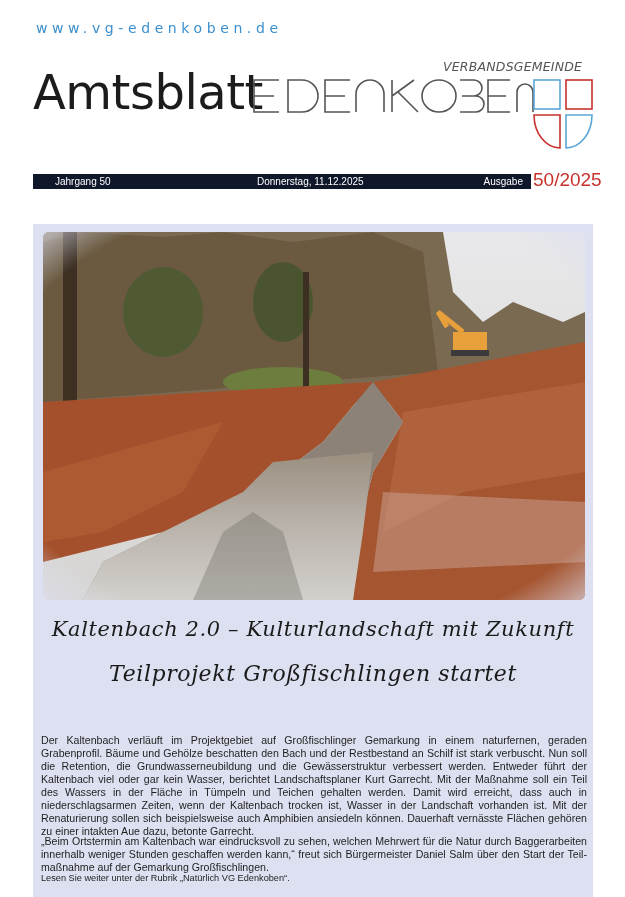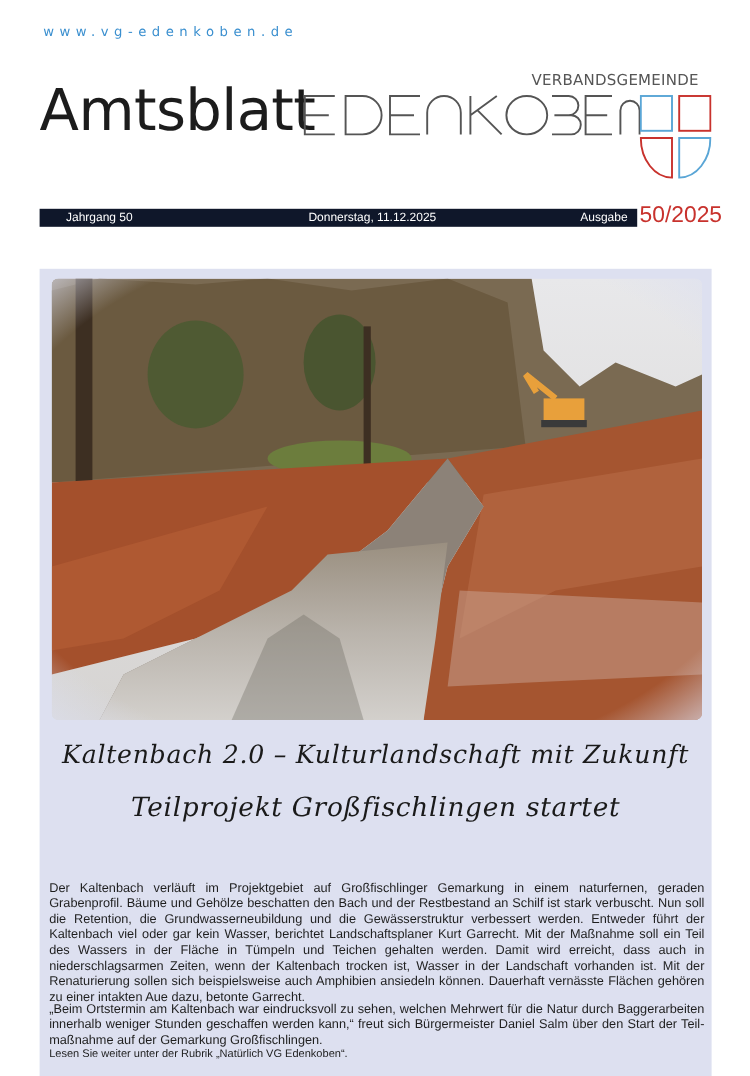--- a/index.html
+++ b/index.html
@@ -1,19 +1,19 @@
 <!DOCTYPE html>
 <html><head>
 <meta charset="utf-8">
 <style>
   html, body { margin:0; padding:0; }
   body { width:625px; height:897px; background:#ffffff; position:relative; overflow:hidden; font-family:"Liberation Sans", sans-serif; }
-  .url { position:absolute; left:36px; top:20px; font-size:11px; letter-spacing:4.6px; color:#3a8fcf; font-family:"DejaVu Sans", sans-serif; }
+  .url { position:absolute; left:36px; top:20px; font-size:14px; letter-spacing:4.6px; color:#3a8fcf; font-family:"DejaVu Sans", sans-serif; }
   .amtsblatt { position:absolute; left:33px; top:64px; font-size:48px; color:#1c1c1c; font-family:"DejaVu Sans", sans-serif; font-weight:normal; letter-spacing:-0.5px; line-height:56px; }
-  .vg-label { position:absolute; left:443px; top:59px; font-size:12.5px; color:#555; font-family:"DejaVu Sans", sans-serif; letter-spacing:0.2px; }
+  .vg-label { position:absolute; left:443px; top:59px; font-size:12.5px; color:#555; font-family:"DejaVu Sans", sans-serif; letter-spacing:0.2px;font-style:italic; }
   .logo-word { position:absolute; left:252px; top:78px; }
   .crest { position:absolute; left:533px; top:78px; width:60px; height:72px; }
   .infobar { position:absolute; left:33px; top:174px; width:498px; height:15px; background:#0f172a; color:#ffffff; font-size:10px; line-height:15px; }
   .infobar .left { position:absolute; left:22px; }
   .infobar .mid { position:absolute; left:224px; }
   .infobar .right { position:absolute; right:8px; }
   .issue { position:absolute; left:533px; top:169px; font-size:19px; color:#c8322d; font-family:"Liberation Sans", sans-serif; line-height:22px; }
   .panel { position:absolute; left:33px; top:204px; width:560px; height:676px; background:#dde0f0;margin-top:20px; }
   .photo { position:absolute; left:10px; top:8px; width:542px; height:368px; border-radius:6px; overflow:hidden;
            box-shadow:0 0 8px 6px #dde0f0 inset; }

